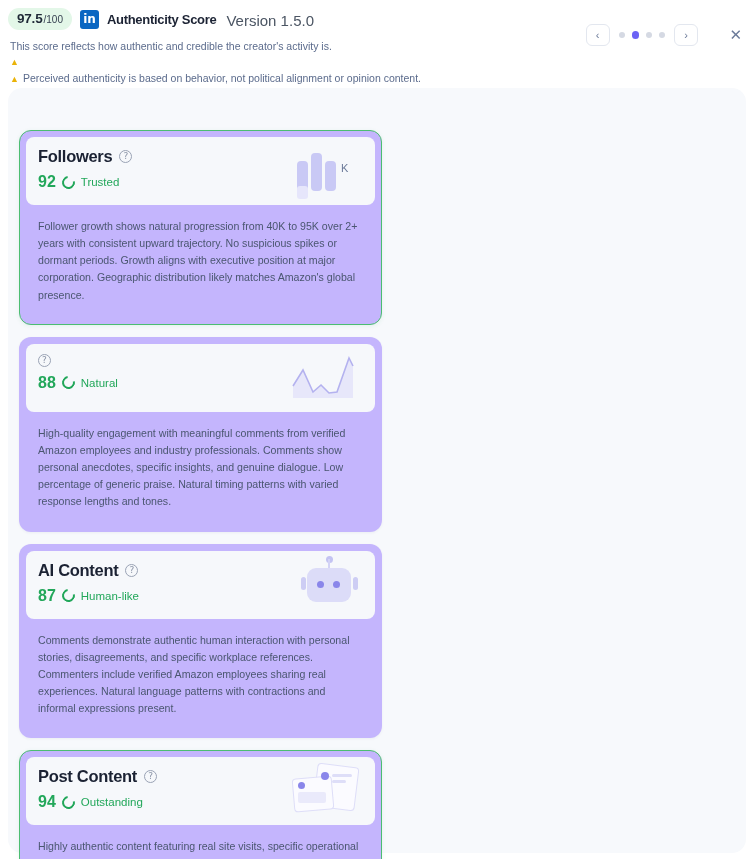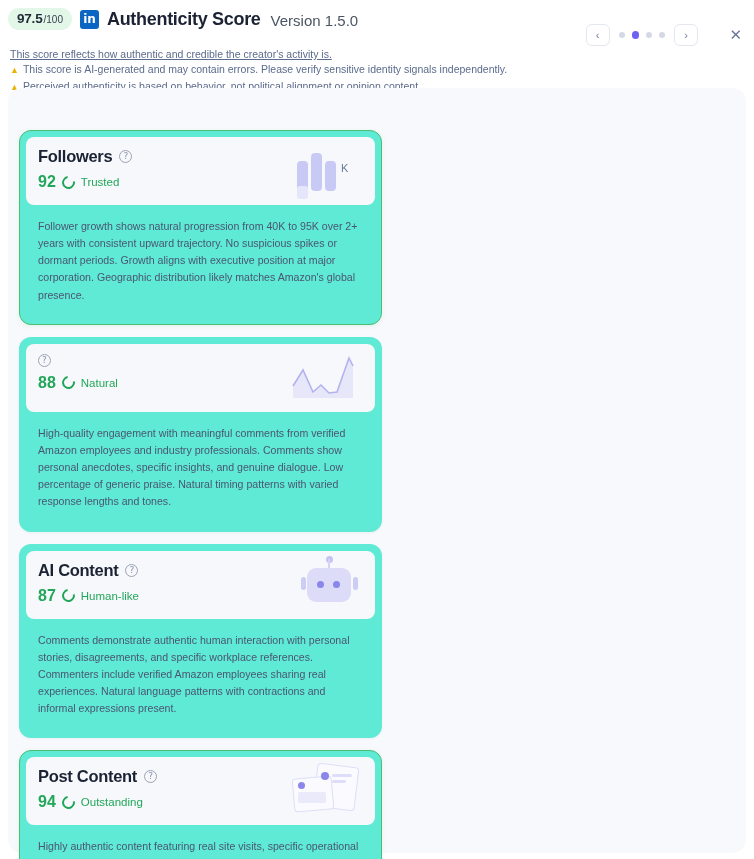--- a/index.html
+++ b/index.html
@@ -48,40 +48,39 @@
     background: #0a66c2;
     border-radius: 3px;
     display: flex; align-items: center; justify-content: center;
     color: #fff;
     font-size: 12px;
     font-weight: 700;
     font-family: "DejaVu Sans", sans-serif;
     line-height: 1;
   }
   .app-title {
-    font-size: 18px;
+    font-size: 13px;
     font-weight: 700;
     color: #1b2233;
     letter-spacing: -0.3px;
   }
   .app-version {
     font-size: 15px;
     color: #4b5563;
     font-weight: 400;
     margin-left: 2px;
     align-self: center;
     padding-top: 3px;
   }
 
   .subtitle {
     font-size: 10.5px;
     color: #5b6b8c;
-    margin-top: 16px;
+    margin-top: 8px;
     padding-left: 2px;
-    text-decoration: underline;
   }
   .warn-line {
     font-size: 10.5px;
     color: #5b6b8c;
     margin-top: 3px;
     padding-left: 2px;
     display: flex;
     align-items: flex-start;
     gap: 4px;
   }
@@ -157,21 +156,21 @@
 
   .grid {
     display: flex;
     flex-wrap: wrap;
     gap: 12px 4px;
     padding: 0 4px;
   }
 
   .card {
     width: 363px;
-    background: #5eead4;
+    background: #c4b5fd;
     border-radius: 12px;
     border: 1px solid transparent;
     box-shadow: 0 1px 3px rgba(25,40,80,0.05);
     overflow: hidden;
     padding: 6px;
   }
   .card.highlight {
     border: 1.3px solid #4cbd72;
     box-shadow: 0 1px 4px rgba(40,170,90,0.10);
   }
@@ -295,21 +294,20 @@
       <span>in</span>
     </div>
     <div class="app-title">Authenticity Score</div>
     <div class="app-version">Version 1.5.0</div>
   </div>
 
   <div class="subtitle">This score reflects how authentic and credible the creator's activity is.</div>
 
   <div class="warn-line">
     <span class="warn-ico">▲</span>
-    <span>This score is AI-generated and may contain errors. Please verify sensitive identity signals independently.</span>
   </div>
   <div class="warn-line">
     <span class="warn-ico">▲</span>
     <span>Perceived authenticity is based on behavior, not political alignment or opinion content.</span>
   </div>
 
   <div class="pager">
     <div class="pg-btn">‹</div>
     <div class="dots">
       <span class="dot"></span>

